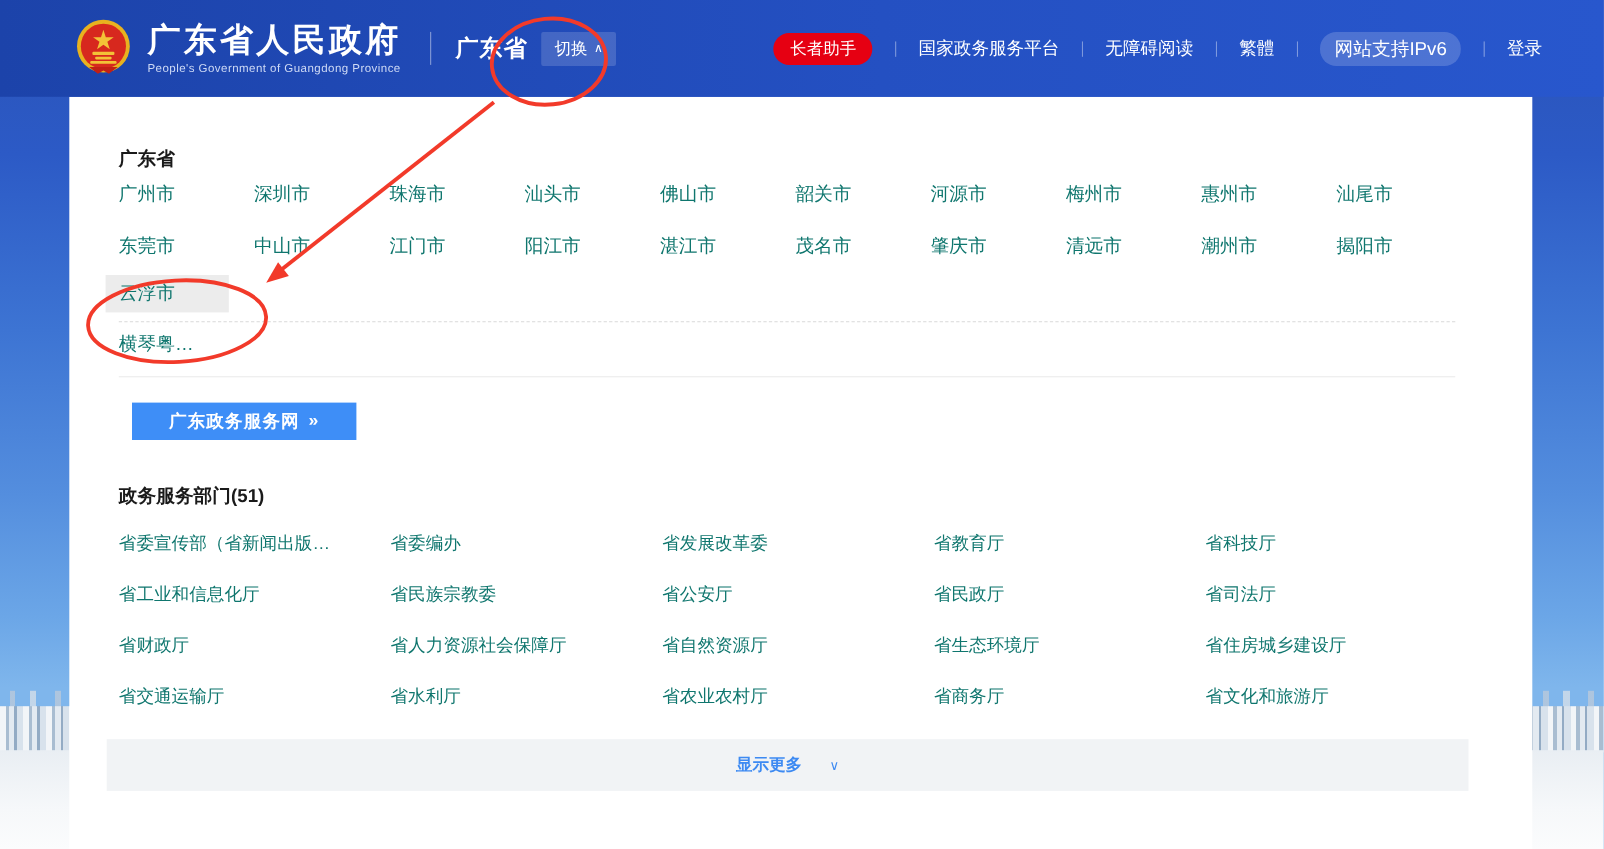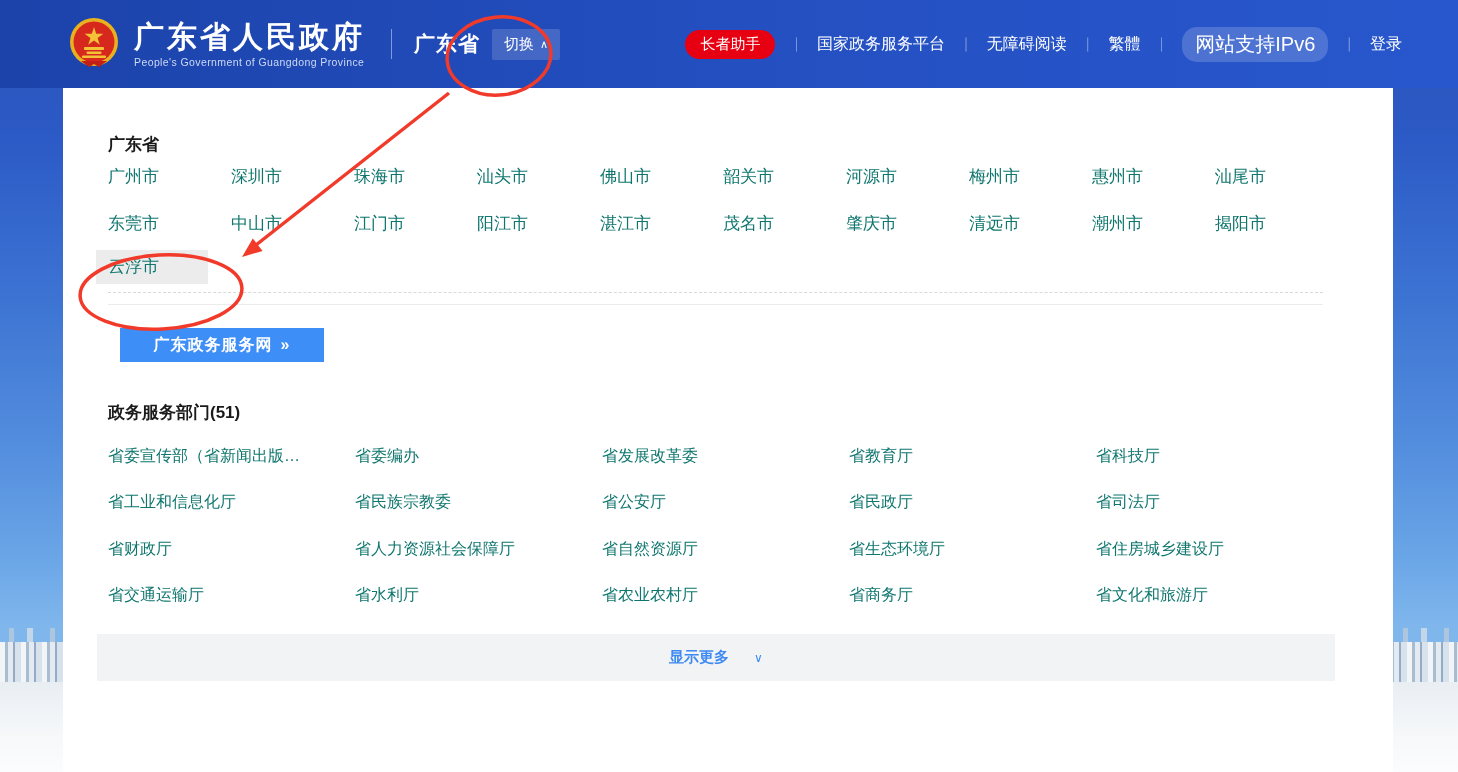--- a/index.html
+++ b/index.html
@@ -39,21 +39,21 @@
   .switch-btn {
     margin-left:12px; background:rgba(255,255,255,.16); border:none; color:#fff;
     font-size:15px; padding:6px 12px; border-radius:2px; cursor:pointer;
     display:inline-flex; align-items:center; gap:6px; font-family:inherit;
   }
   .switch-btn .caret { font-size:11px; line-height:1; }
   .top-nav { position:absolute; right:56px; top:0; height:88px; display:flex; align-items:center; gap:14px; font-size:16px; }
   .nav-sep { color:rgba(255,255,255,.45); font-size:14px; }
   .nav-link { color:#fff; text-decoration:none; cursor:pointer; white-space:nowrap; }
   .pill-red { background:#e60012; color:#fff; border-radius:16px; padding:5px 15px; font-size:15px; cursor:pointer; white-space:nowrap; }
-  .pill-glass { background:rgba(255,255,255,.18); color:#fff; border-radius:15px; padding:4px 13px; font-size:20px; cursor:pointer; white-space:nowrap; }
+  .pill-glass { background:rgba(255,255,255,.18); color:#fff; border-radius:15px; padding:4px 13px; font-size:17px; cursor:pointer; white-space:nowrap; }
 
   
   .panel {
     position:absolute; left:63px; top:88px; width:1330px; height:684px;
     background:#fff; z-index:4; padding:45px 0 0 45px;
   }
   .panel-heading { font-size:17px; font-weight:bold; color:#1a1a1a; height:20px; }
   .city-grid { display:grid; grid-template-columns:repeat(10,123px); height:47px; align-items:center; }
   .city-grid:first-of-type { margin-top:25px; }
   .cell { font-size:17px; color:#0f766e; cursor:pointer; white-space:nowrap; }
@@ -157,20 +157,23 @@
     <span class="cell">清远市</span>
     <span class="cell">潮州市</span>
     <span class="cell">揭阳市</span>
   </div>
   <div class="city-row3">
     <span class="cell cell-highlight">云浮市</span>
   </div>
 
   <div class="divider-dashed"></div>
 
+  <div class="zone-row">
+    <span class="cell">横琴粤…</span>
+  </div>
 
   <div class="divider-solid"></div>
 
   <button class="service-btn">
     <span>广东政务服务网</span>
     <span class="dbl-arrow">»</span>
   </button>
 
   <div class="dept-heading">政务服务部门(51)</div>
 

